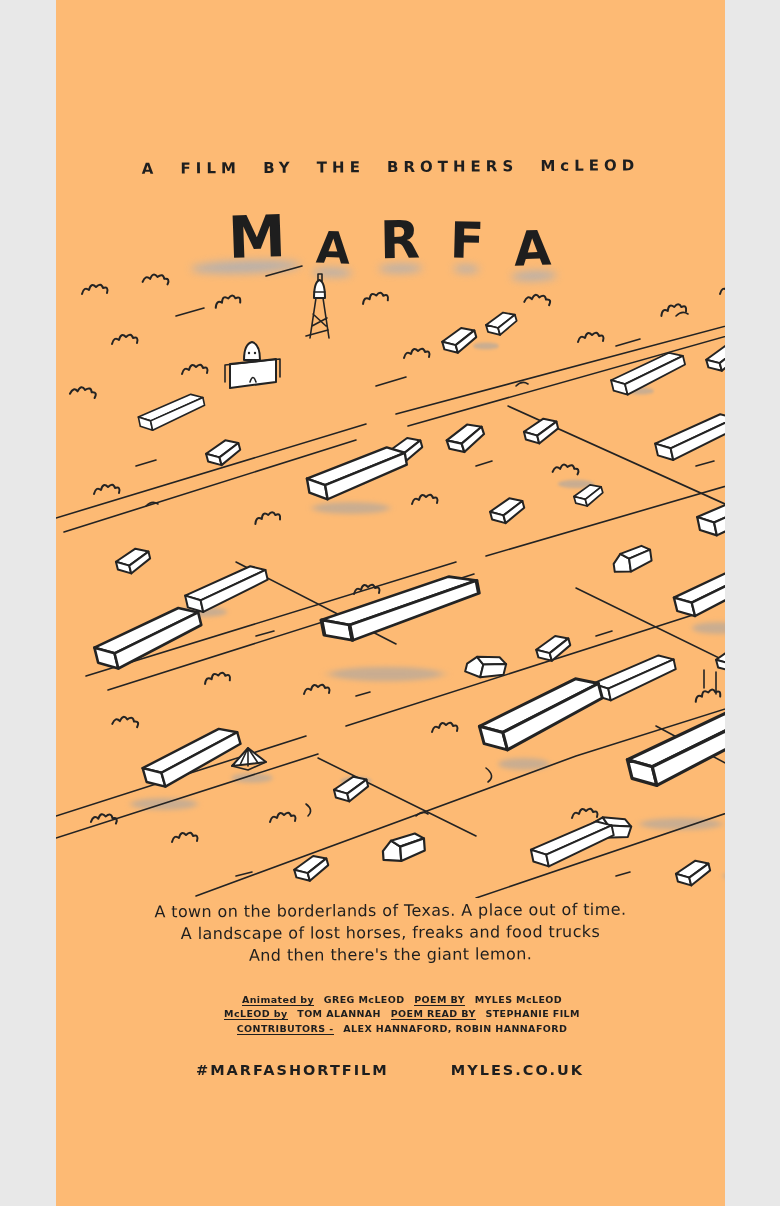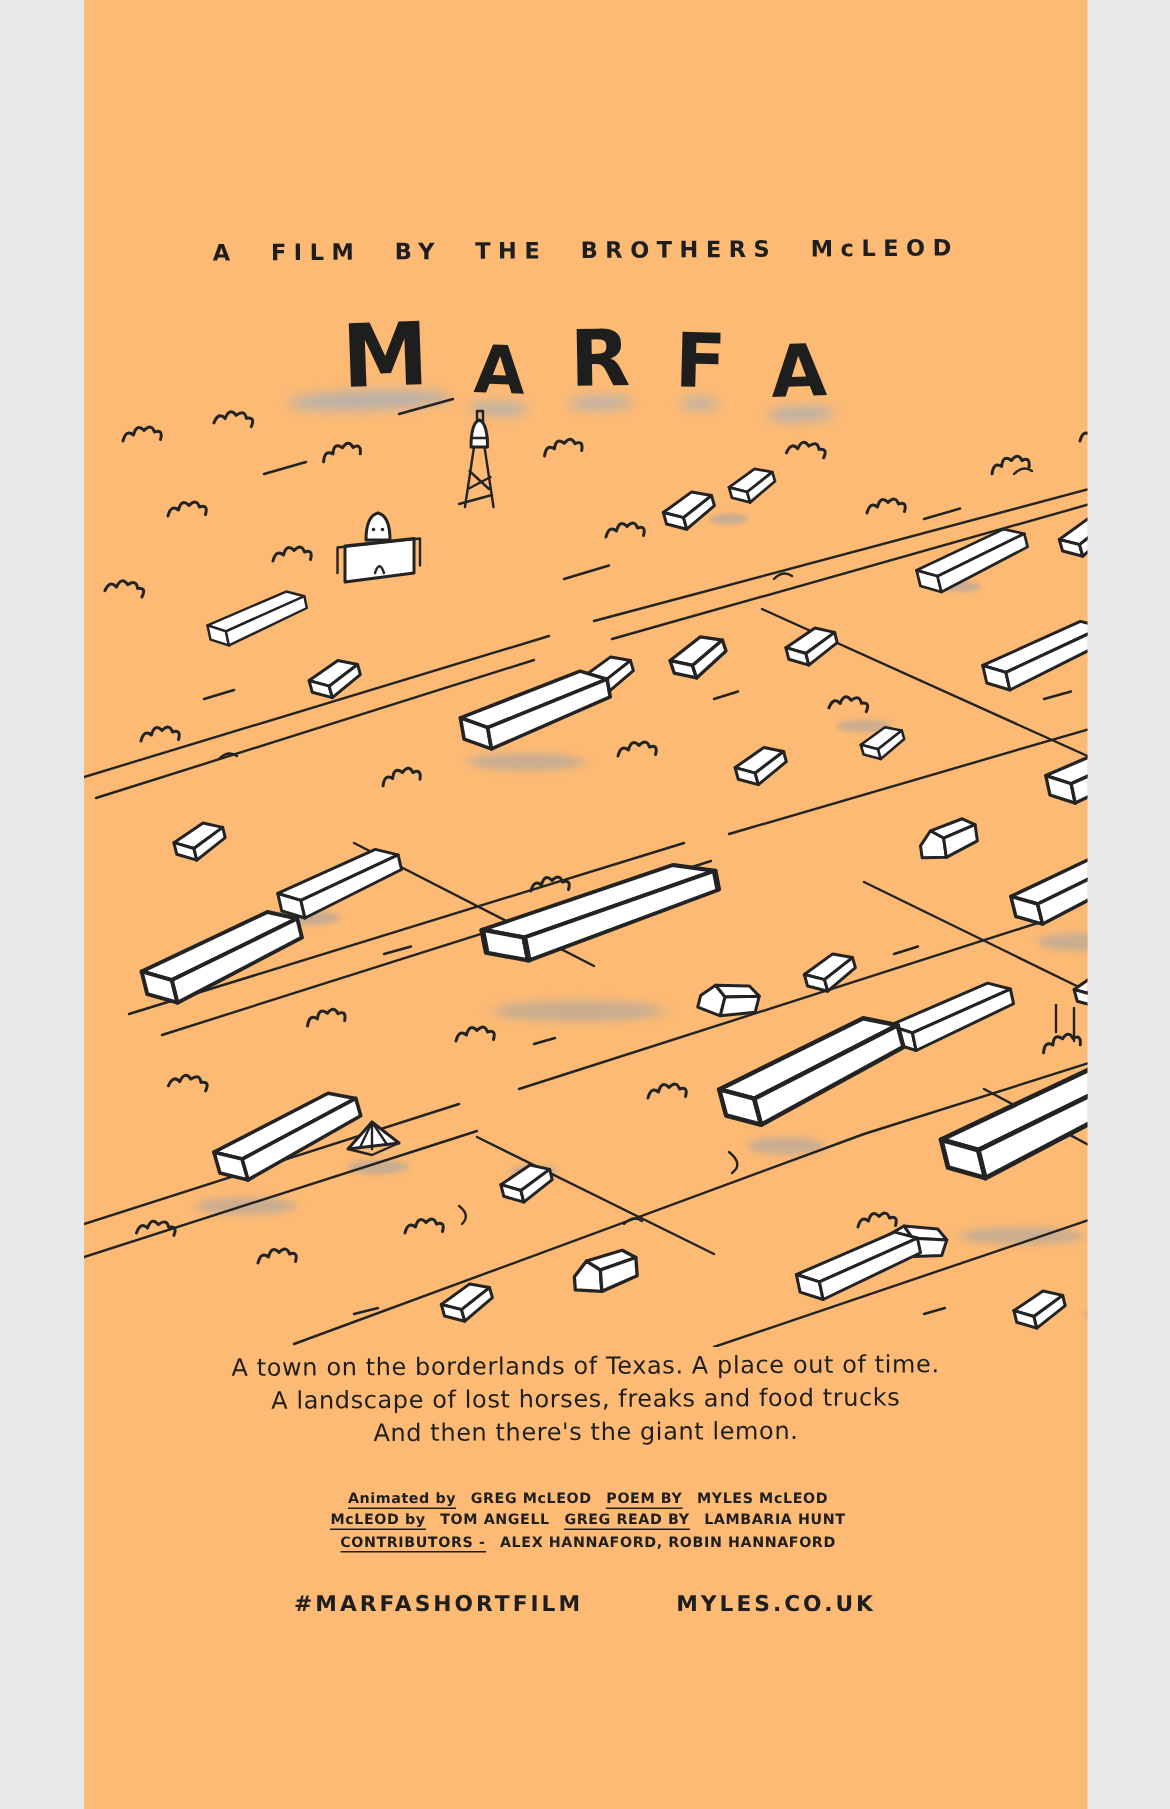--- a/index.html
+++ b/index.html
@@ -49,21 +49,21 @@
   .wash{fill:#97a0ac;stroke:none;opacity:.5;}
   
   .tagline{
     position:absolute;top:900px;left:0;width:100%;text-align:center;
     font-size:16px;line-height:1.38;font-weight:500;letter-spacing:.4px;
     transform:rotate(-0.3deg);
   }
   .tagline p{margin:0;}
   
   .credits{
-    position:absolute;top:993px;left:2px;width:100%;text-align:center;
+    position:absolute;top:993px;left:12px;width:100%;text-align:center;
     font-size:9.5px;font-weight:700;line-height:1.5;letter-spacing:.4px;
   }
   .credits .u{border-bottom:1px solid #1e1e1e;padding-bottom:0px;}
   .credits span{margin:0 3px;}
   
   .footer{
     position:absolute;top:1062px;left:0;width:100%;
     display:flex;justify-content:center;gap:62px;
     font-size:14.5px;font-weight:700;letter-spacing:2px;
   }
@@ -287,23 +287,23 @@
 
   <div class="credits">
     <div>
       <span class="u">Animated by</span>
       <span>GREG McLEOD</span>
       <span class="u">POEM BY</span>
       <span>MYLES McLEOD</span>
     </div>
     <div>
       <span class="u">McLEOD by</span>
-      <span>TOM ANGELL</span>
-      <span class="u">GREG READ BY</span>
-      <span>LAMBARIA HUNT</span>
+      <span>TOM ALANNAH</span>
+      <span class="u">POEM READ BY</span>
+      <span>STEPHANIE FILM</span>
     </div>
     <div>
       <span class="u">CONTRIBUTORS -</span>
       <span>ALEX HANNAFORD, ROBIN HANNAFORD</span>
     </div>
   </div>
 
   <div class="footer">
     <span>#MARFASHORTFILM</span>
     <span>MYLES.CO.UK</span>

